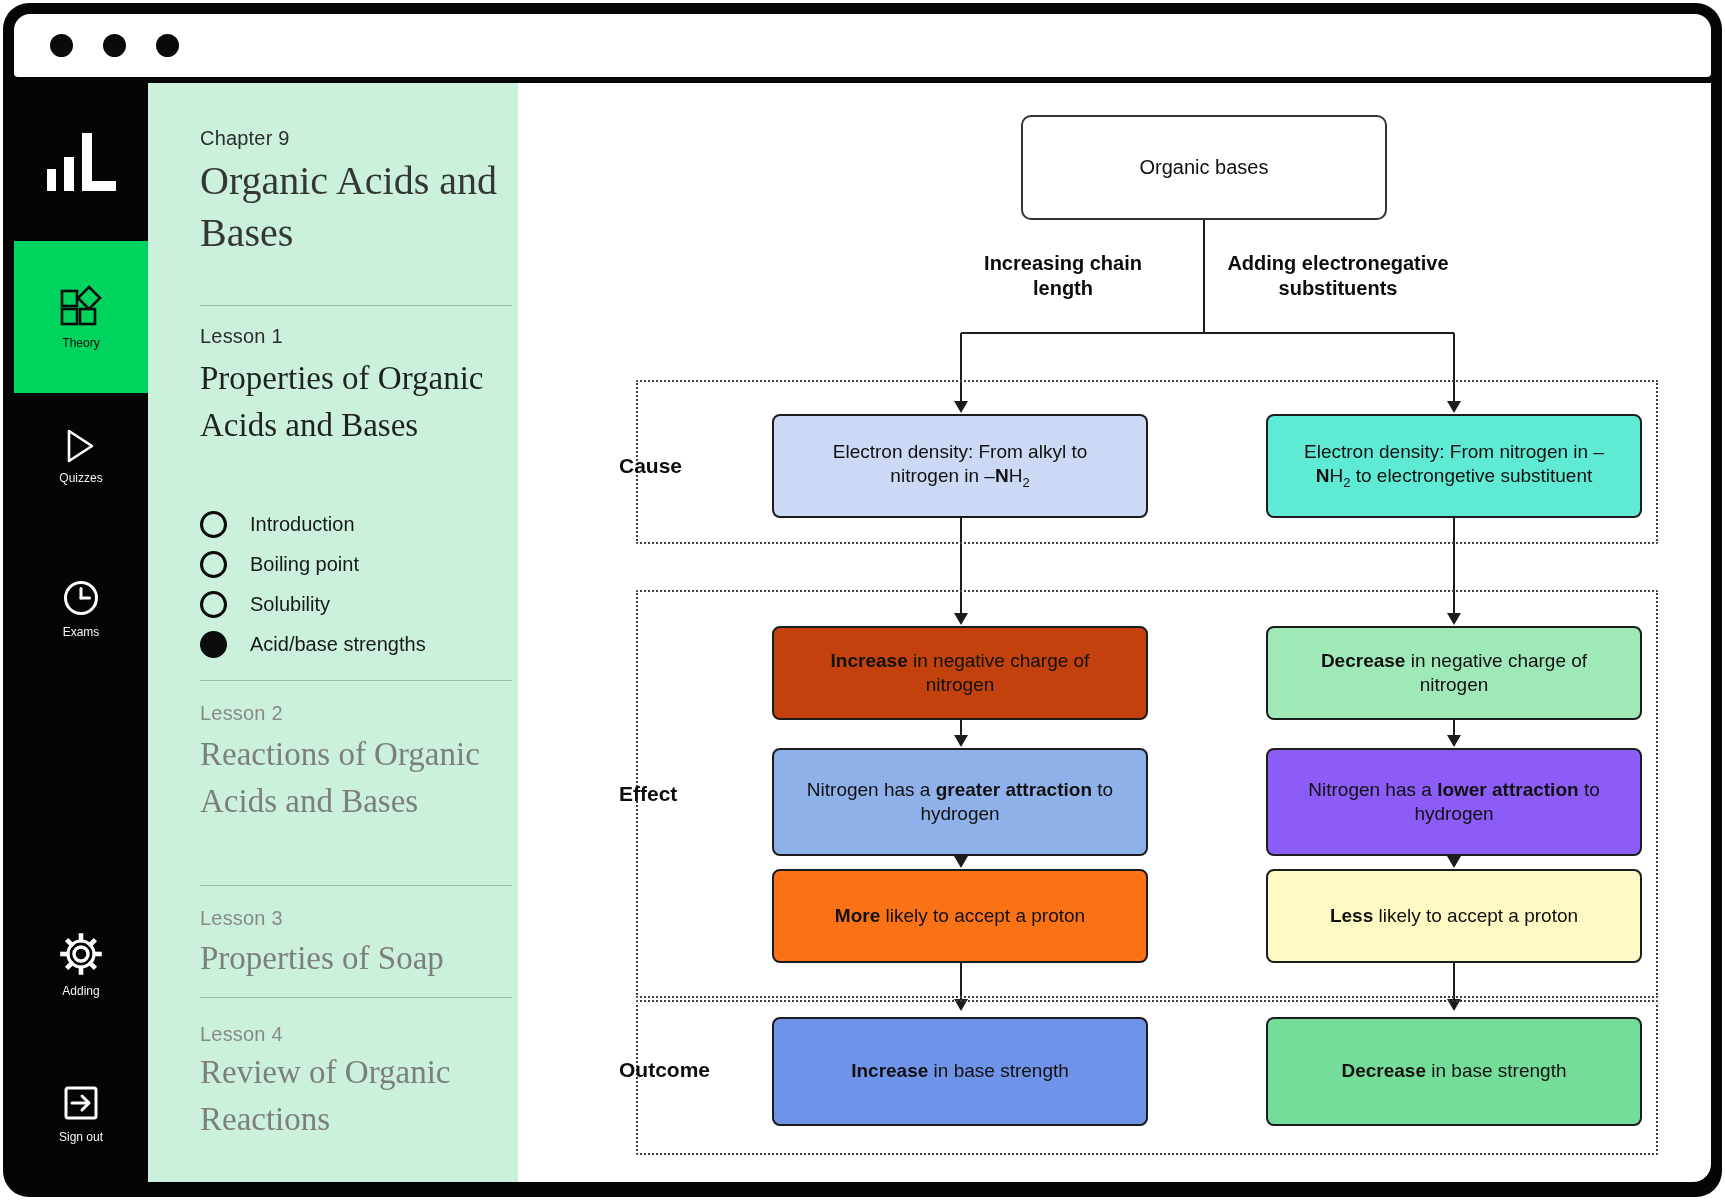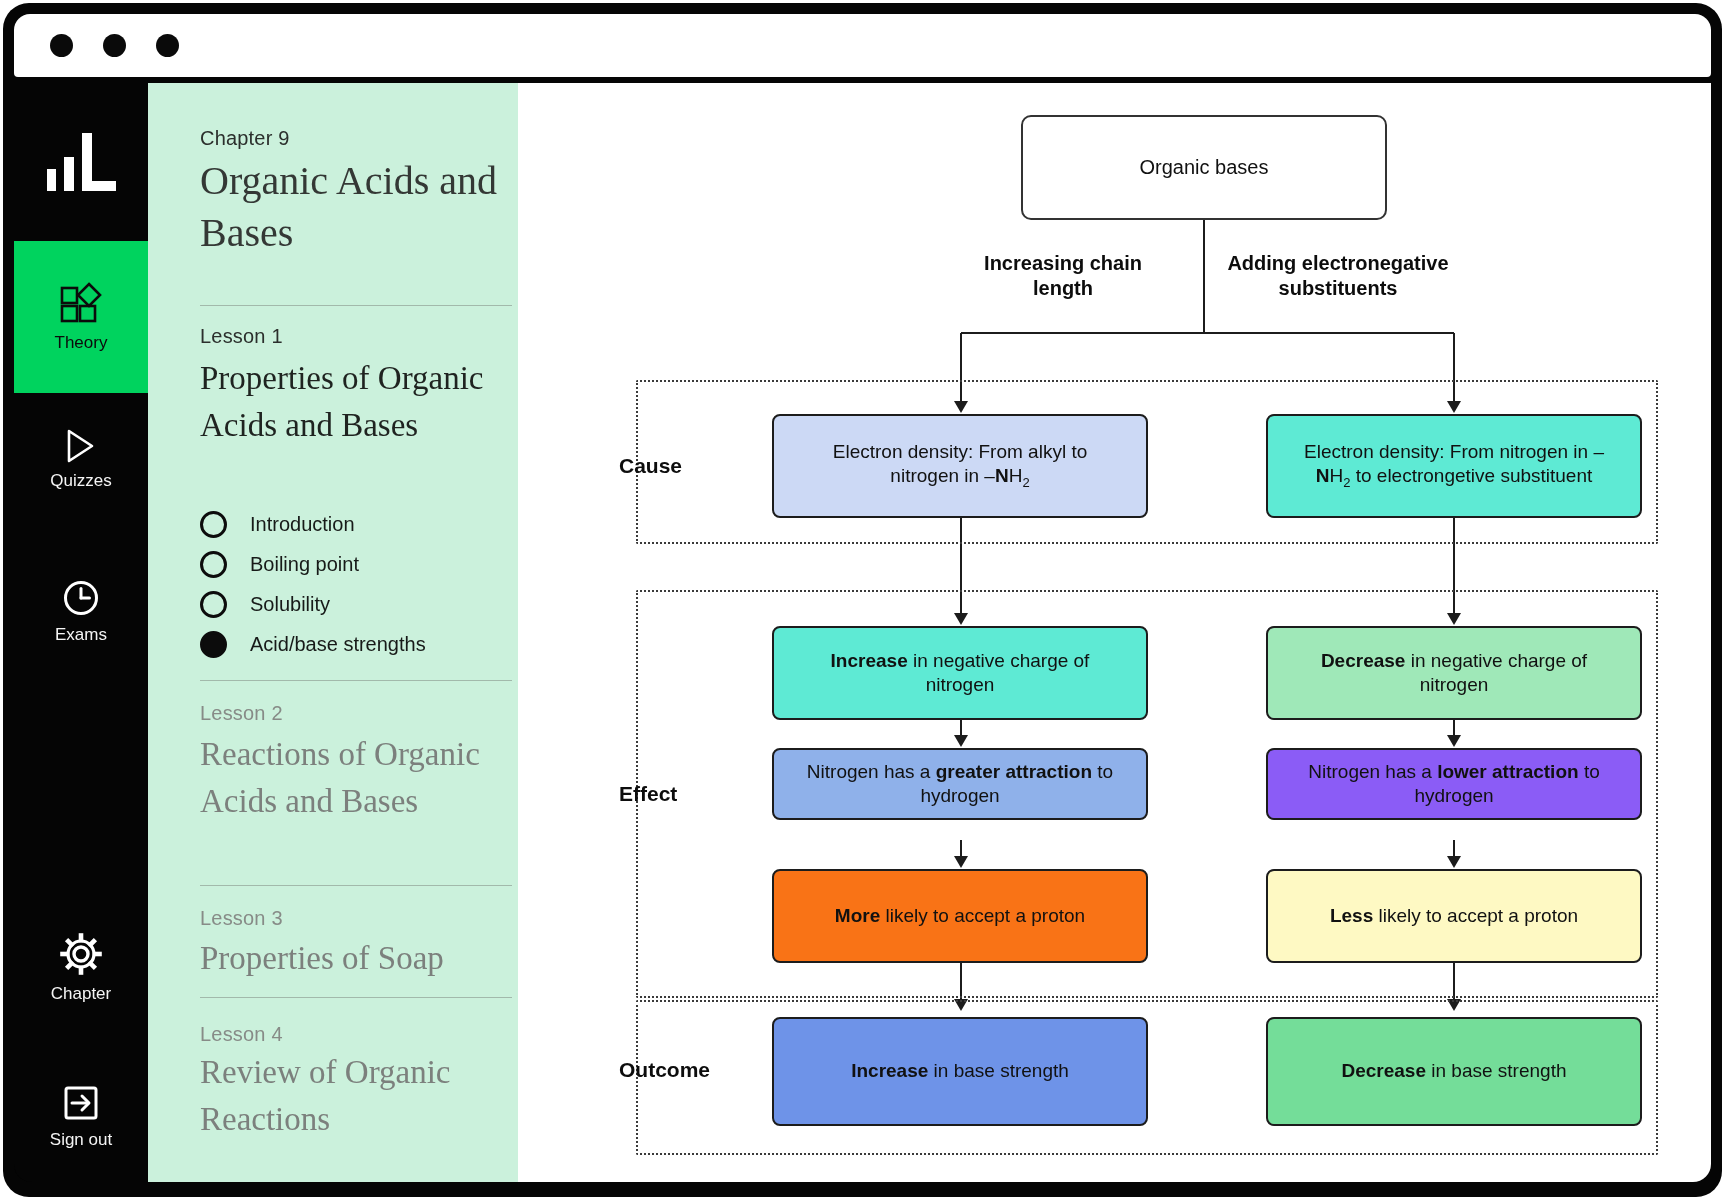--- a/index.html
+++ b/index.html
@@ -16,21 +16,21 @@
     background:#ffffff; border-radius:16px 16px 4px 4px;
     display:flex; align-items:center; padding-left:36px; gap:30px; }
   .dot { width:23px; height:23px; border-radius:50%; background:#0a0a0a; }
   
   .content { position:absolute; left:11px; top:80px; right:11px; bottom:15px;
     border-radius:0 0 18px 18px; overflow:hidden; background:#050505; }
   
   .rail { position:absolute; left:0; top:0; width:134px; height:100%; background:#050505; }
   .logo-block { position:absolute; top:48px; left:0; width:134px; display:flex; justify-content:center; }
   .rail-item { position:absolute; left:0; width:134px; display:flex; flex-direction:column;
-    align-items:center; gap:7px; color:#f5f5f5; font-size:17px; cursor:pointer; }
+    align-items:center; gap:7px; color:#f5f5f5; font-size:12px; cursor:pointer; }
   .rail-item .ric { display:flex; align-items:center; justify-content:center; }
   .rail-item.tile { height:152px; justify-content:center; color:#0b0b0b; }
   
   .sidebar { position:absolute; left:134px; top:0; width:370px; height:100%; background:#cbf1dc; }
   .kicker { position:absolute; left:52px; font-size:20px; color:#2b2f2c; letter-spacing:.2px; }
   .kicker.dim { color:#878b87; }
   .serif-title { position:absolute; left:52px; width:305px;
     font-family:"Liberation Serif","DejaVu Serif",serif; color:#343835; }
   .serif-title.big { font-size:40px; line-height:52px; }
   .serif-title.mid { font-size:33px; line-height:47px; color:#1f2320; }
@@ -53,21 +53,21 @@
   .dotted.cause   { top:297px; height:164px; }
   .dotted.effect  { top:507px; height:408px; }
   .dotted.outcome { top:917px; height:155px; }
   .row-label { position:absolute; left:101px; width:136px; text-align:left;
     font-weight:700; font-size:21px; color:#0d0d0d; }
   .branch-label { position:absolute; text-align:center; font-weight:700; font-size:20px; line-height:25px; color:#0d0d0d; }
   .col-l { left:254px; width:376px; }
   .col-r { left:748px; width:376px; }
   .cause-y { top:331px; height:104px; }
   .e1-y { top:543px; height:94px; }
-  .e2-y { top:665px; height:72px; }
+  .e2-y { top:665px; height:108px; }
   .e3-y { top:786px; height:94px; }
   .out-y { top:934px; height:109px; }
 </style>
 </head>
 <body>
 
 <div class="window">
 
   <div class="topbar">
     <div class="dot"></div>
@@ -130,21 +130,21 @@
               <path d="M32.6 32.6 L35.8 35.8"></path>
               <path d="M23 37 V41.5"></path>
               <path d="M13.4 32.6 L10.2 35.8"></path>
               <path d="M9 23 H4.5"></path>
               <path d="M13.4 13.4 L10.2 10.2"></path>
               <path d="M23 9 V4.5"></path>
               <path d="M32.6 13.4 L35.8 10.2"></path>
             </g>
           </svg>
         </span>
-        <span>Chapter</span>
+        <span>Adding</span>
       </div>
 
       <div class="rail-item" style="top:1000px;">
         <span class="ric">
           <svg width="40" height="40" viewBox="0 0 40 40" fill="none" stroke="#fff" stroke-width="3" stroke-linecap="round" stroke-linejoin="round">
             <rect x="5" y="5" width="30" height="30" rx="2"></rect>
             <path d="M11 20 H27"></path>
             <path d="M21 13 L28 20 L21 27"></path>
           </svg>
         </span>
@@ -235,21 +235,21 @@
       <div class="dotted effect"></div>
       <div class="dotted outcome"></div>
 
       <div class="row-label" style="top:371px;">Cause</div>
       <div class="row-label" style="top:699px;">Effect</div>
       <div class="row-label" style="top:975px;">Outcome</div>
 
       <div class="dbox col-l cause-y" style="background: rgb(204, 217, 245);">
           <span><span>Electron density: From alkyl to nitrogen in –</span><span style="font-weight: 700;">N</span><span>H</span><sub>2</sub></span>
         </div>
-      <div class="dbox col-l e1-y" style="background: #5eead4;">
+      <div class="dbox col-l e1-y" style="background: #c2410c;">
           <span><span style="font-weight: 700;">Increase</span><span> in negative charge of nitrogen</span></span>
         </div>
       <div class="dbox col-l e2-y" style="background: rgb(143, 177, 234);">
           <span><span>Nitrogen has a </span><span style="font-weight: 700;">greater attraction</span><span> to hydrogen</span></span>
         </div>
       <div class="dbox col-l e3-y" style="background: #f97316;">
           <span><span style="font-weight: 700;">More</span><span> likely to accept a proton</span></span>
         </div>
       <div class="dbox col-l out-y" style="background: rgb(110, 147, 232);">
           <span><span style="font-weight: 700;">Increase</span><span> in base strength</span></span>

